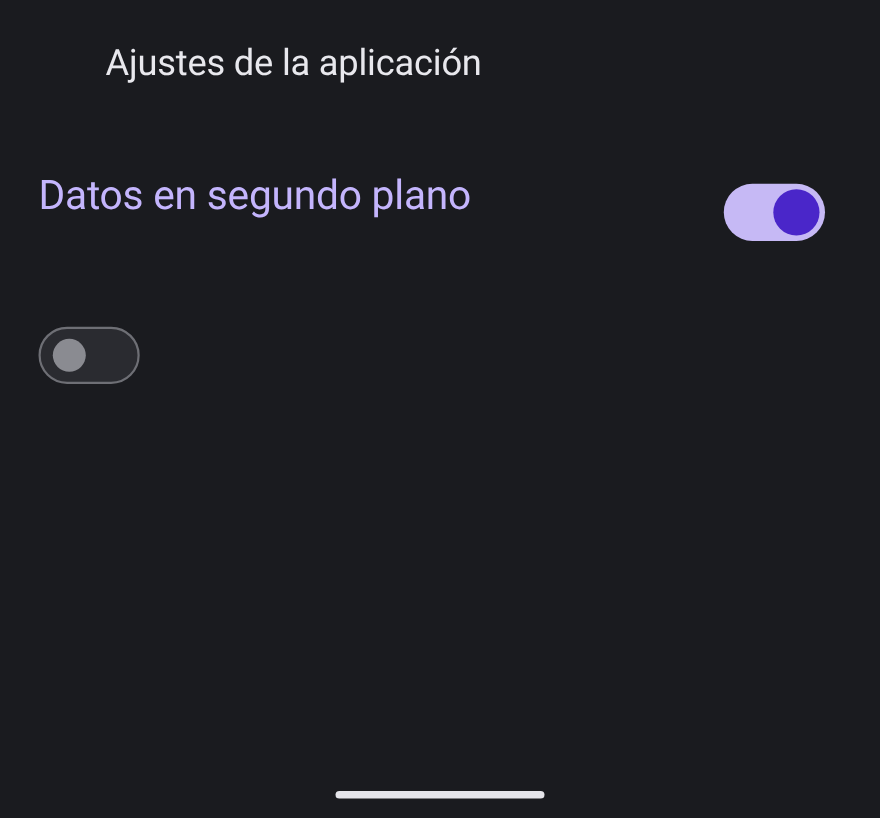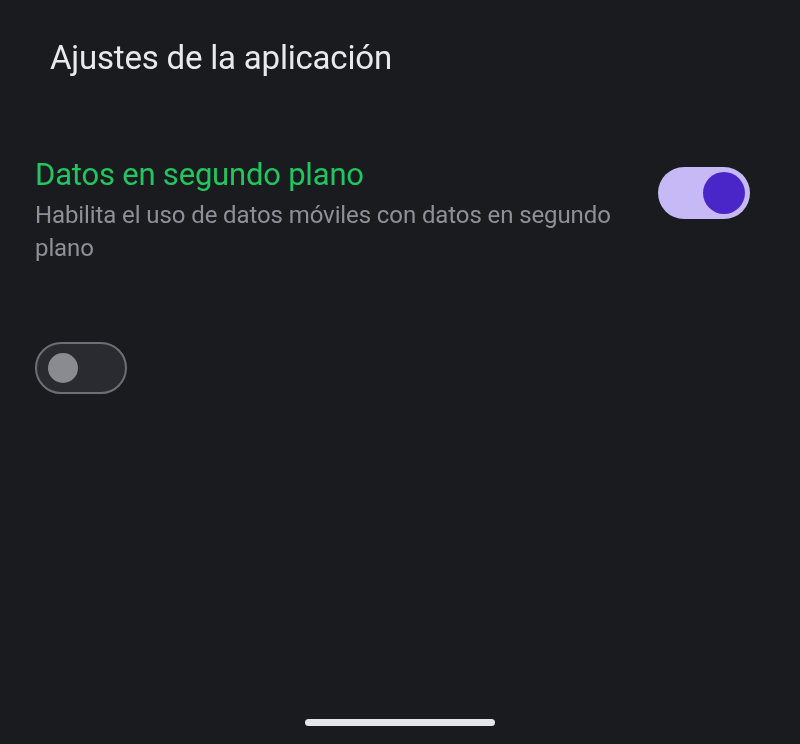--- a/index.html
+++ b/index.html
@@ -17,38 +17,39 @@
       position: relative;
     }
     .header {
       padding: 38px 50px 24px 50px;
     }
     .header-title {
       font-size: 33px;
       font-weight: 400;
       color: #e8e8ed;
       letter-spacing: -0.2px;
+      margin-left: 46px;
     }
     .settings-list {
       padding: 28px 0 0 0;
     }
     .setting-item {
       display: flex;
       align-items: flex-start;
       justify-content: space-between;
       padding: 26px 50px 40px 35px;
     }
     .setting-text {
       flex: 1;
       padding-right: 20px;
     }
     .setting-title {
-      font-size: 31px;
+      font-size: 37px;
       font-weight: 400;
-      color: #22c55e;
+      color: #c4b5fd;
       line-height: 1.3;
       letter-spacing: -0.2px;
       margin-bottom: 4px;
     }
     .setting-subtitle {
       font-size: 24px;
       font-weight: 400;
       color: #8f9096;
       line-height: 1.35;
       letter-spacing: -0.1px;
@@ -103,21 +104,20 @@
 
 <div class="header">
   <h1 class="header-title">Ajustes de la aplicación</h1>
 </div>
 
 <div class="settings-list">
 
   <div class="setting-item">
     <div class="setting-text">
       <div class="setting-title">Datos en segundo plano</div>
-      <div class="setting-subtitle">Habilita el uso de datos móviles con datos en segundo plano</div>
     </div>
     <div class="toggle on">
       <div class="toggle-thumb"></div>
     </div>
   </div>
 
   <div class="setting-item">
     <div class="toggle off">
       <div class="toggle-thumb"></div>
     </div>

